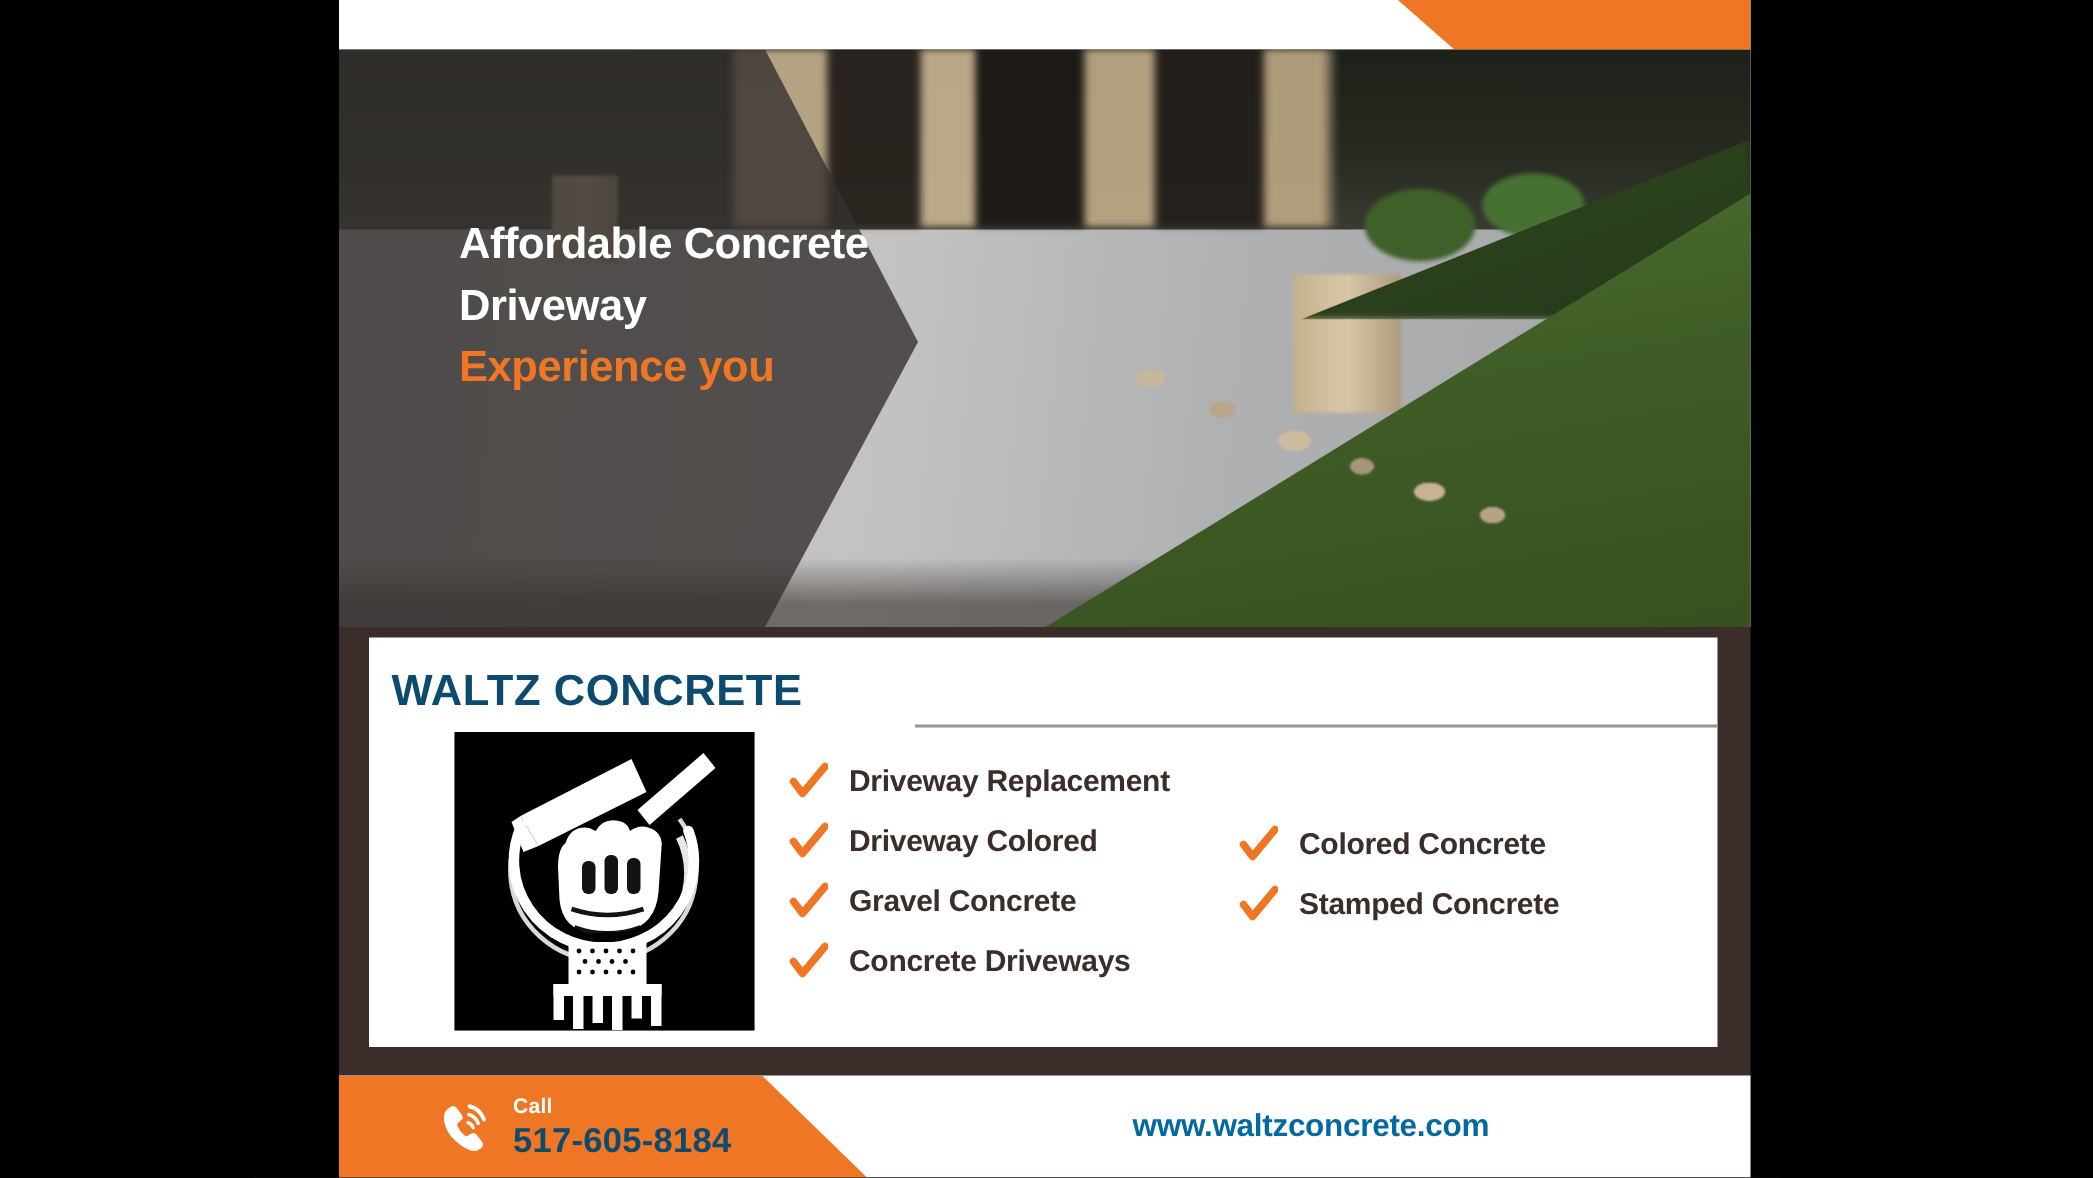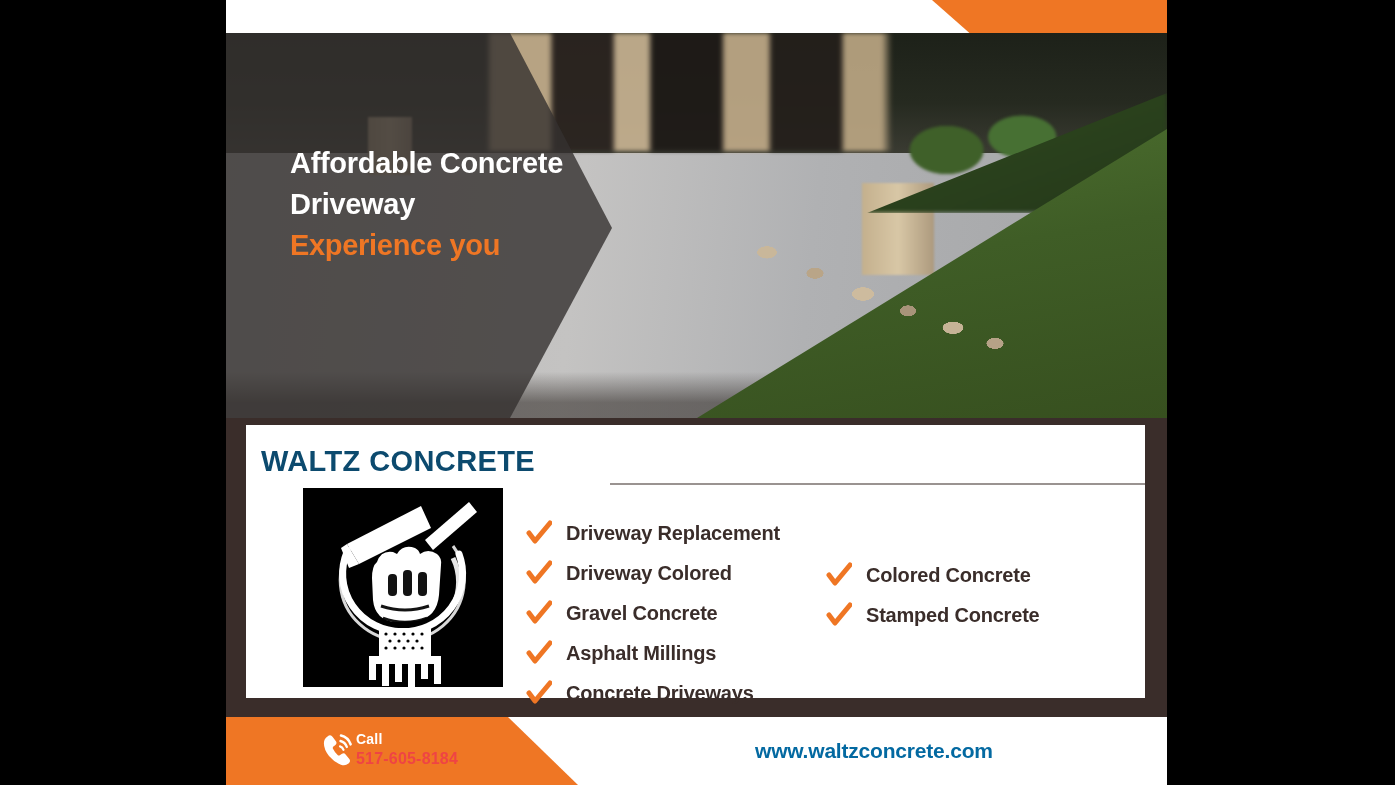--- a/index.html
+++ b/index.html
@@ -107,21 +107,21 @@
       radial-gradient(ellipse 58px 36px at 78% 72%, #395726 0 70%, transparent 72%);
     filter:blur(1.4px);
   }
   
   .hero .chev{
     position:absolute; left:0; top:0; width:386px; height:385px;
     background:rgba(52,49,47,.80);
     clip-path:polygon(0 0, 284px 0, 386px 195px, 284px 385px, 0 385px);
   }
   .headline{
-    position:absolute; left:64px; top:110px; width:330px;
+    position:absolute; left:80px; top:110px; width:330px;
     z-index:4;
   }
   .headline .l1,.headline .l2{
     font-size:29px; font-weight:700; color:#ffffff; line-height:1.4;
     letter-spacing:-.3px;
   }
   .headline .l3,.headline .l4{
     font-size:29px; font-weight:700; color:#ef7624; line-height:1.45;
     letter-spacing:-.3px;
   }
@@ -140,21 +140,21 @@
     background:#9a9391;
   }
 
   .logo{
     position:absolute; left:57px; top:63px; width:200px; height:199px;
     background:#000; overflow:hidden;
   }
   .logo svg{ display:block; width:200px; height:199px; }
 
   .services{
-    position:absolute; left:280px; top:88px; width:615px; height:200px;
+    position:absolute; left:280px; top:76px; width:615px; height:200px;
   }
   .scol-a{ position:absolute; left:0; top:0; width:310px; }
   .scol-b{ position:absolute; left:300px; top:42px; width:320px; }
   .sitem{
     display:flex; align-items:center; gap:14px;
     height:40px;
   }
   .chk{ width:26px; height:26px; flex:0 0 26px; }
   .sitem span.lbl{
     font-size:20px; font-weight:700; color:#3a2d2a; white-space:nowrap;
@@ -165,31 +165,31 @@
   .footer{
     position:absolute; left:0; top:717px; width:941px; height:68px;
     background:#ffffff;
   }
   .footer .orange{
     position:absolute; left:0; top:0; width:352px; height:68px;
     background:#ef7624;
     clip-path:polygon(0 0, 282px 0, 352px 100%, 0 100%);
   }
   .callbox{
-    position:absolute; left:92px; top:13px; display:flex; align-items:center; 
+    position:absolute; left:64px; top:13px; display:flex; align-items:center; gap:14px;
     z-index:3;
   }
   .phone-ico{ width:38px; height:38px; }
   .callbox .ctext{ line-height:1; }
   .callbox .call{
     font-size:14px; font-weight:700; color:#ffffff; letter-spacing:.2px;
     margin-bottom:5px;
   }
   .callbox .num{
-    font-size:16px; font-weight:700; color:#ef4444; letter-spacing:.2px;
+    font-size:23px; font-weight:700; color:#0c4a6e; letter-spacing:.2px;
   }
   .site{
     position:absolute; left:529px; top:22px;
     font-size:21px; font-weight:700; color:#0369a1; letter-spacing:-.2px;
   }
 </style>
 </head>
 <body>
 
 <div id="stage">
@@ -300,26 +300,20 @@
           <div class="sitem">
             <svg class="chk" viewBox="0 0 26 26">
               <path d="M3 13 L9 21 L24 3" fill="none" stroke="#ef7624" stroke-width="5" stroke-linecap="round" stroke-linejoin="round"></path>
             </svg>
             <span class="lbl">Gravel Concrete</span>
           </div>
           <div class="sitem">
             <svg class="chk" viewBox="0 0 26 26">
               <path d="M3 13 L9 21 L24 3" fill="none" stroke="#ef7624" stroke-width="5" stroke-linecap="round" stroke-linejoin="round"></path>
             </svg>
-            <span class="lbl">Asphalt Millings</span>
-          </div>
-          <div class="sitem">
-            <svg class="chk" viewBox="0 0 26 26">
-              <path d="M3 13 L9 21 L24 3" fill="none" stroke="#ef7624" stroke-width="5" stroke-linecap="round" stroke-linejoin="round"></path>
-            </svg>
             <span class="lbl">Concrete Driveways</span>
           </div>
         </div>
 
         <div class="scol-b">
           <div class="sitem">
             <svg class="chk" viewBox="0 0 26 26">
               <path d="M3 13 L9 21 L24 3" fill="none" stroke="#ef7624" stroke-width="5" stroke-linecap="round" stroke-linejoin="round"></path>
             </svg>
             <span class="lbl">Colored Concrete</span>

